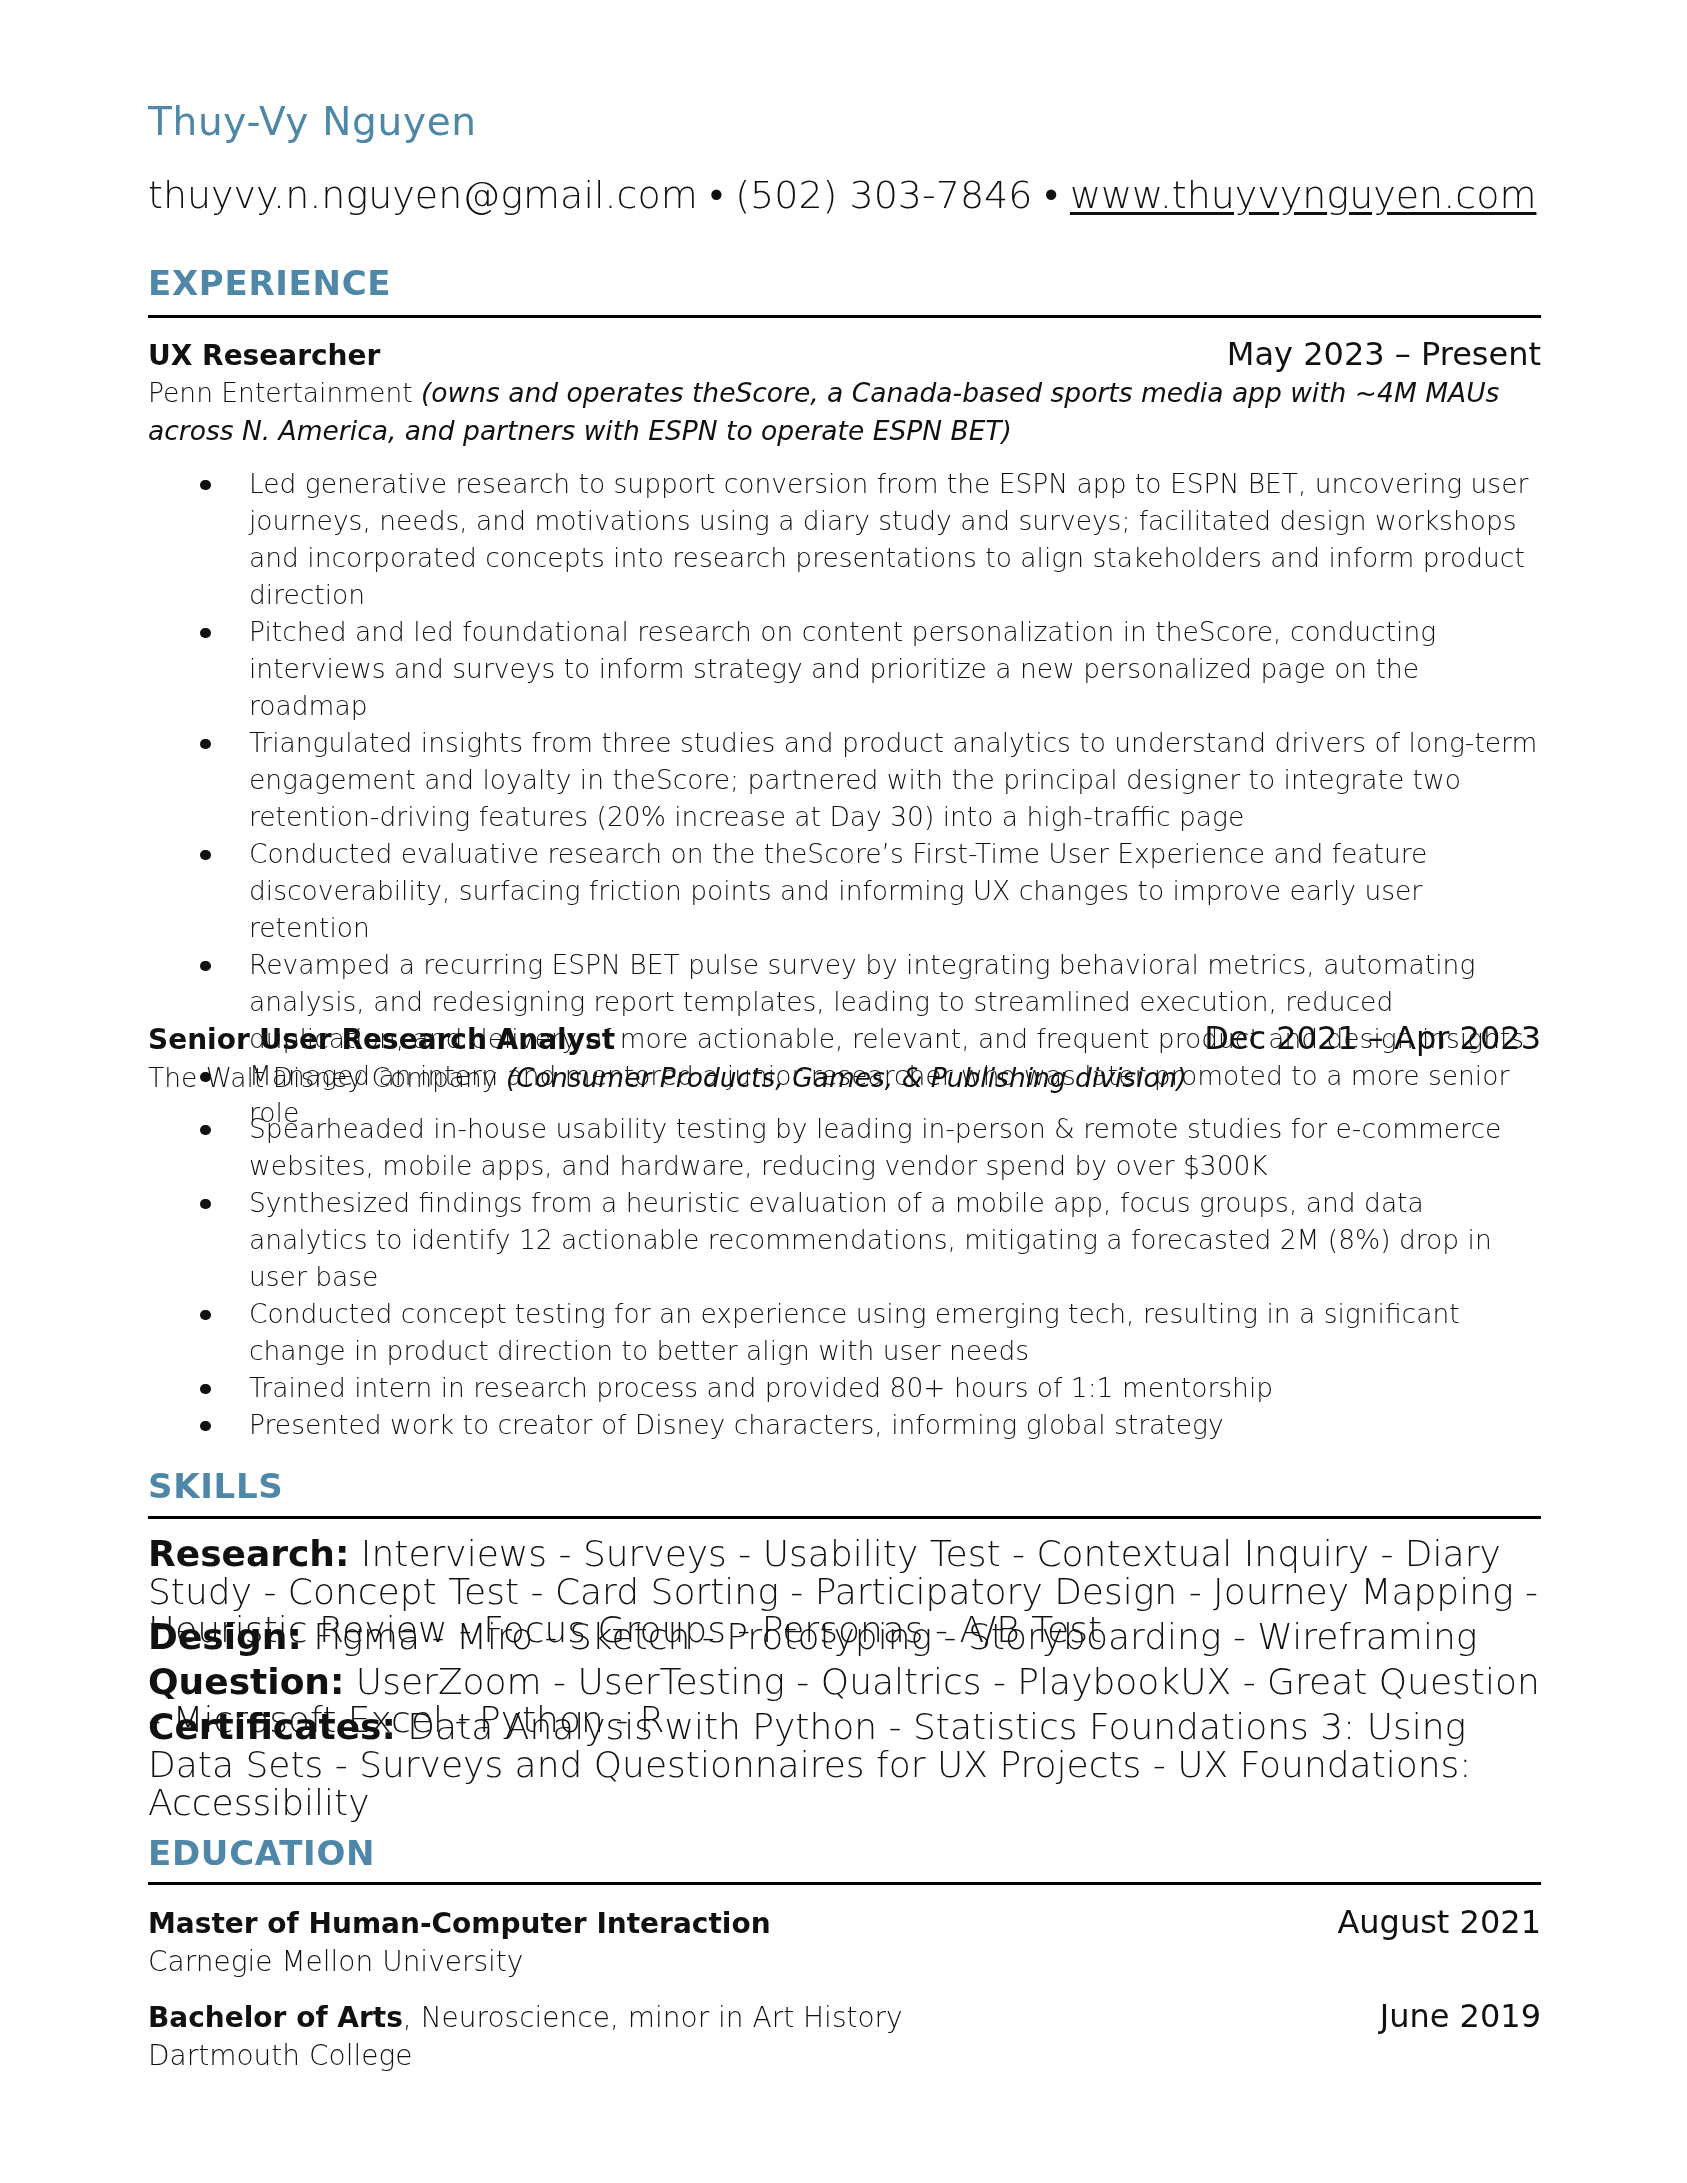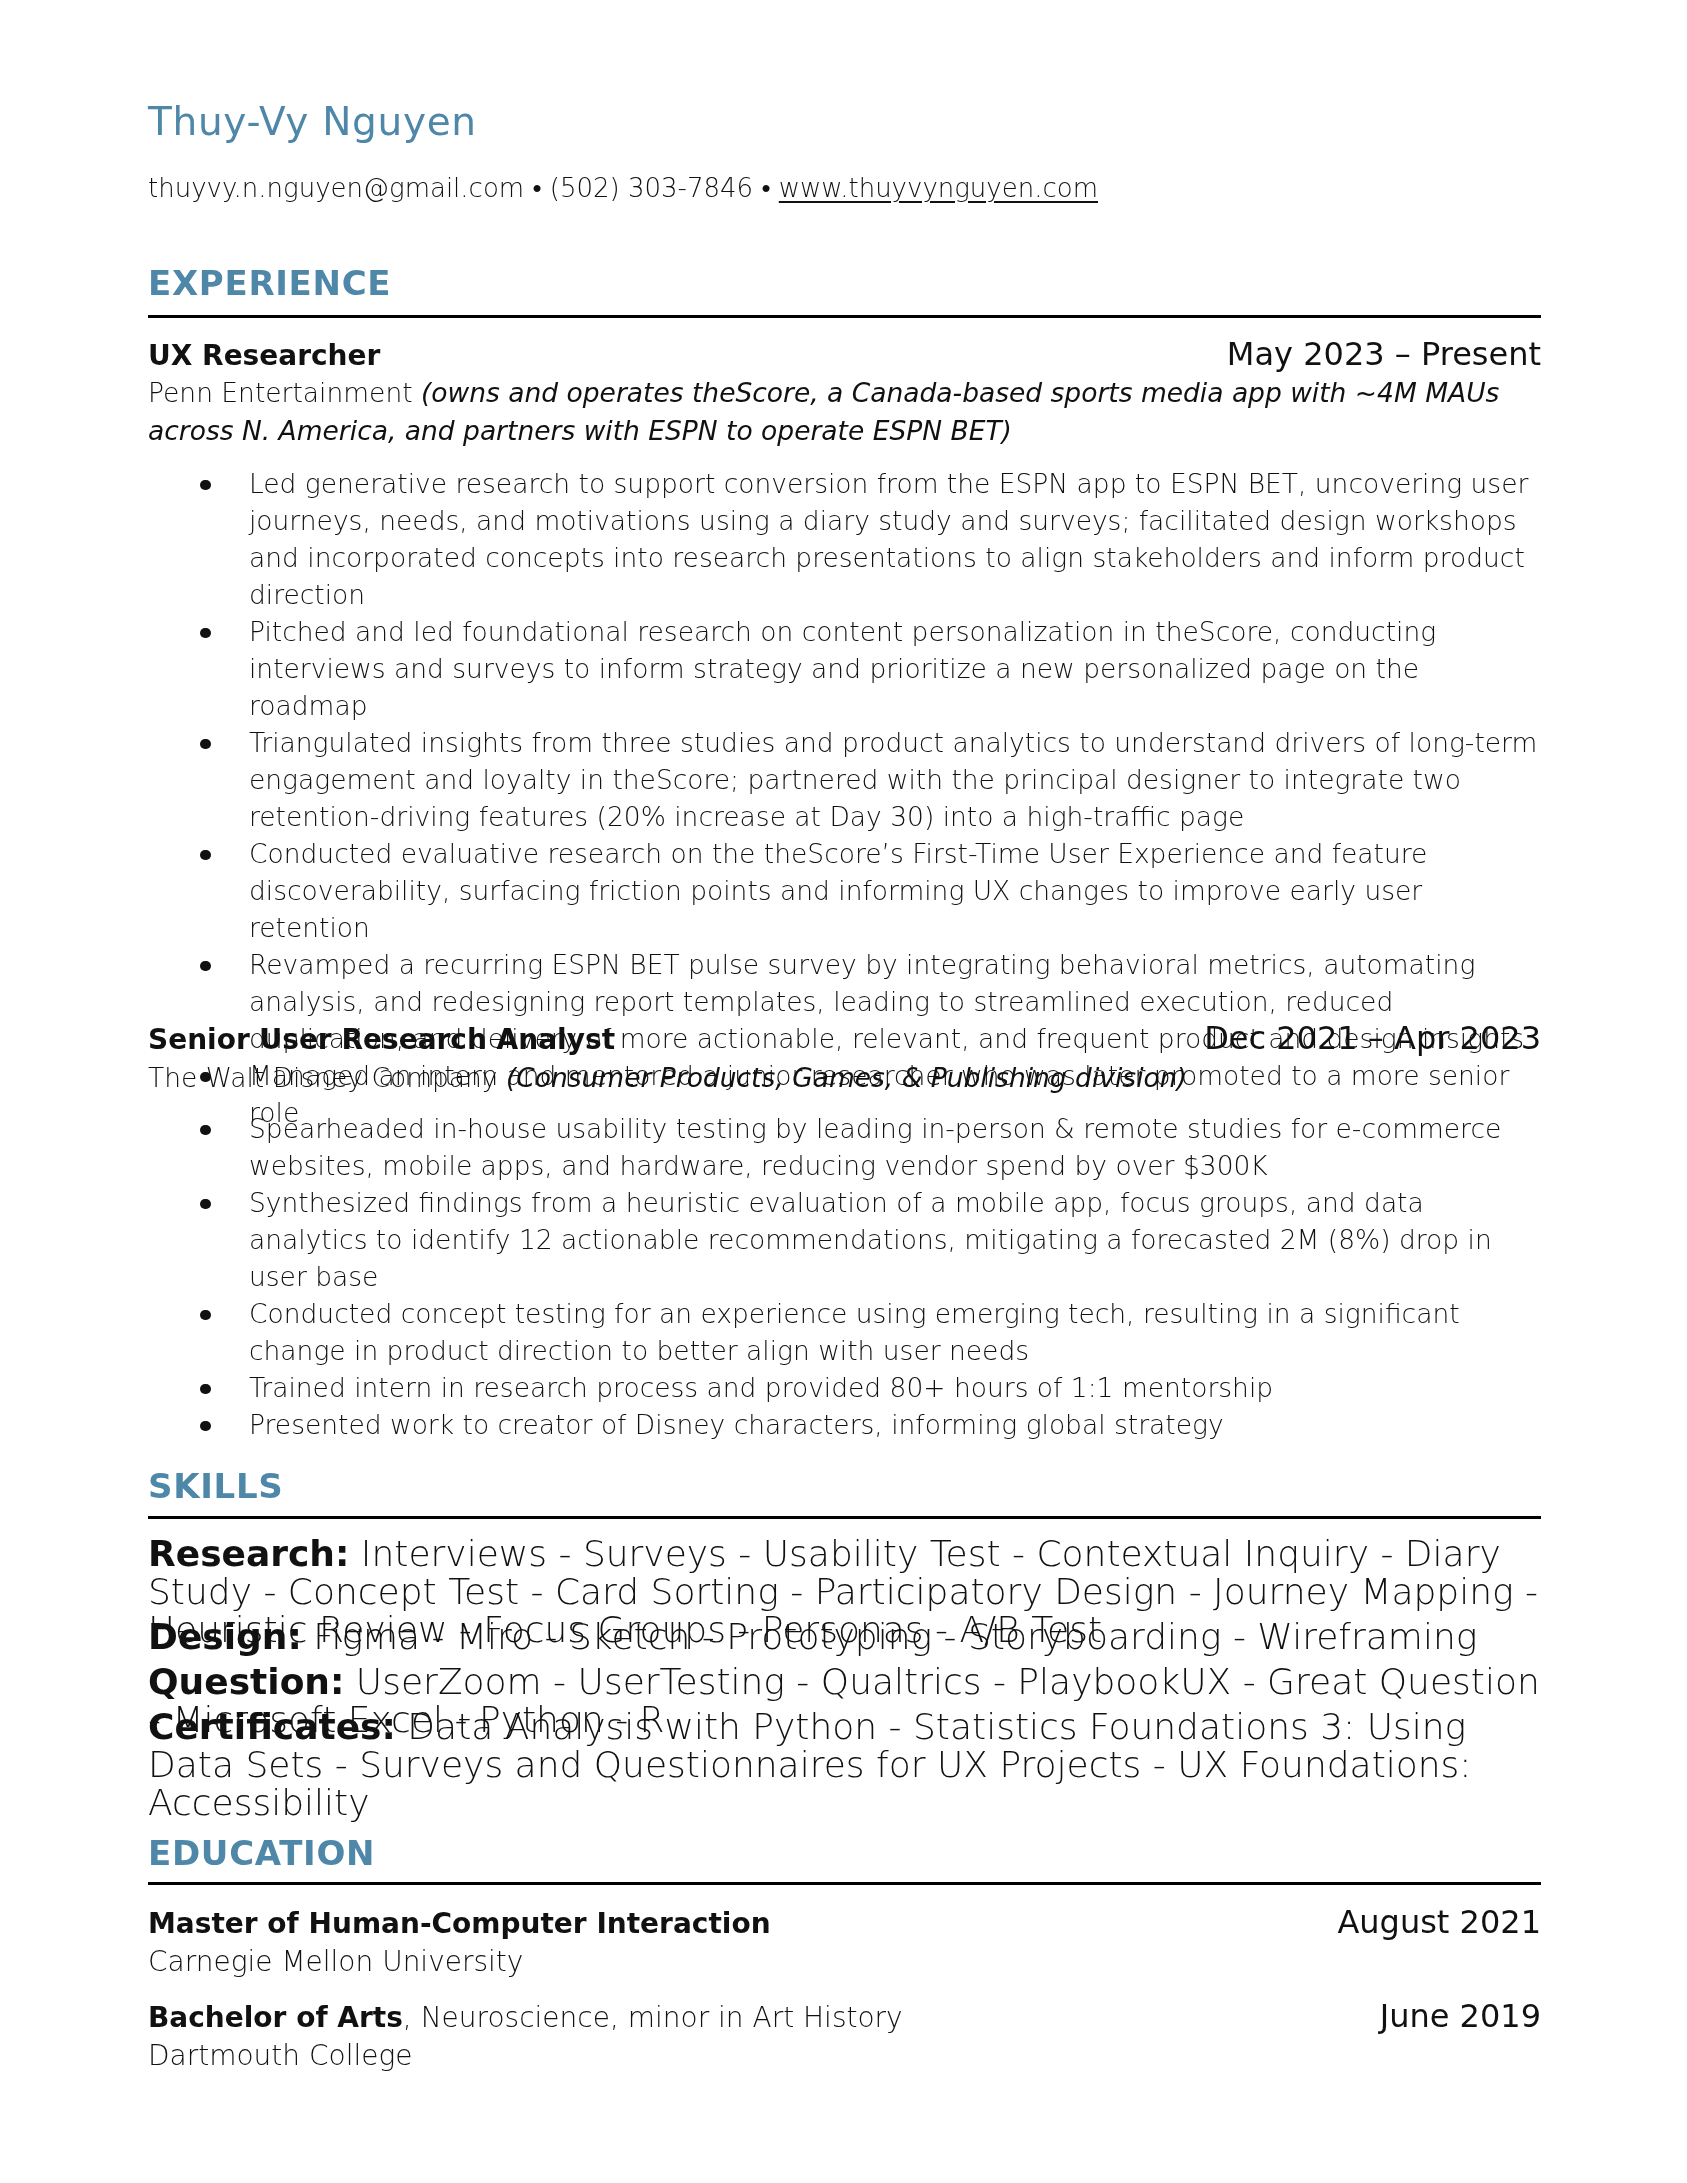--- a/index.html
+++ b/index.html
@@ -7,21 +7,21 @@
     width: 1687px; height: 2183px; position: relative; overflow: hidden;
     font-family: "DejaVu Sans", sans-serif; color: #111111;
   }
   .page { position: absolute; left: 148px; top: 0; width: 1393px; }
   .name {
     position: absolute; top: 99px; left: 0;
     font-size: 39px; color: #4f87a8; font-weight: 500; letter-spacing: 0.7px;
     font-family: "DejaVu Sans", sans-serif;
   }
   .contact {
-    position: absolute; top: 173px; left: 0; font-size: 26px; color: #111;
+    position: absolute; top: 173px; left: 0; font-size: 38px; color: #111;
     white-space: nowrap; font-weight: 300;
   }
   .contact .link { text-decoration: underline; text-underline-offset: 4px; }
   .section-title {
     position: absolute; left: 0; font-size: 34px; color: #4f87a8;
     font-weight: 600; letter-spacing: 0.7px;
   }
   .rule { position: absolute; left: 0; width: 1393px; height: 2.6px; background: #000; }
   .row { position: absolute; left: 0; width: 1393px; display: flex; justify-content: space-between; align-items: baseline; white-space: nowrap; }
   .title { font-size: 28px; font-weight: bold; }

